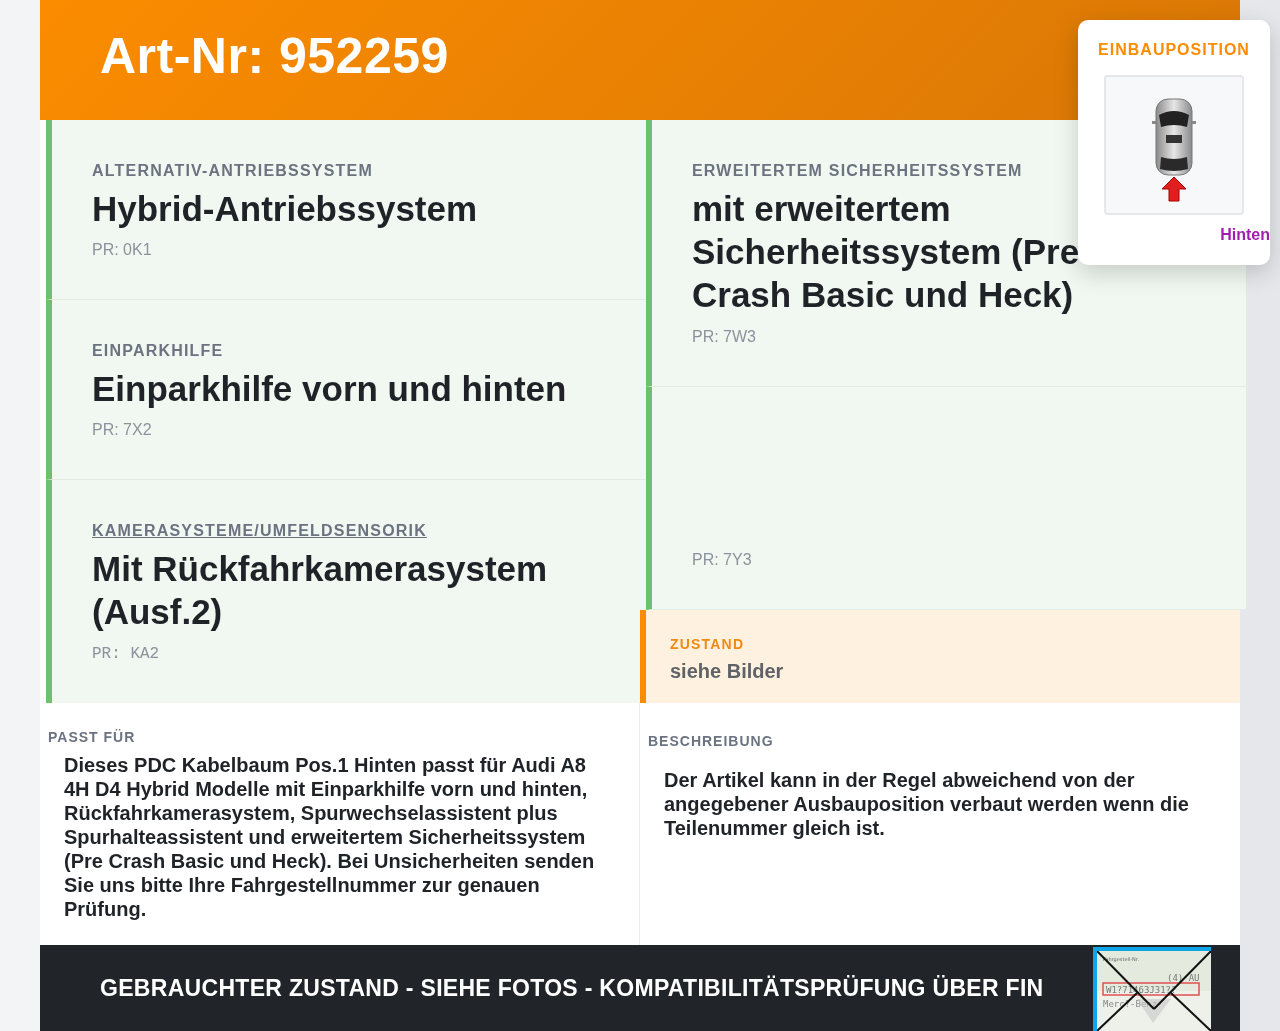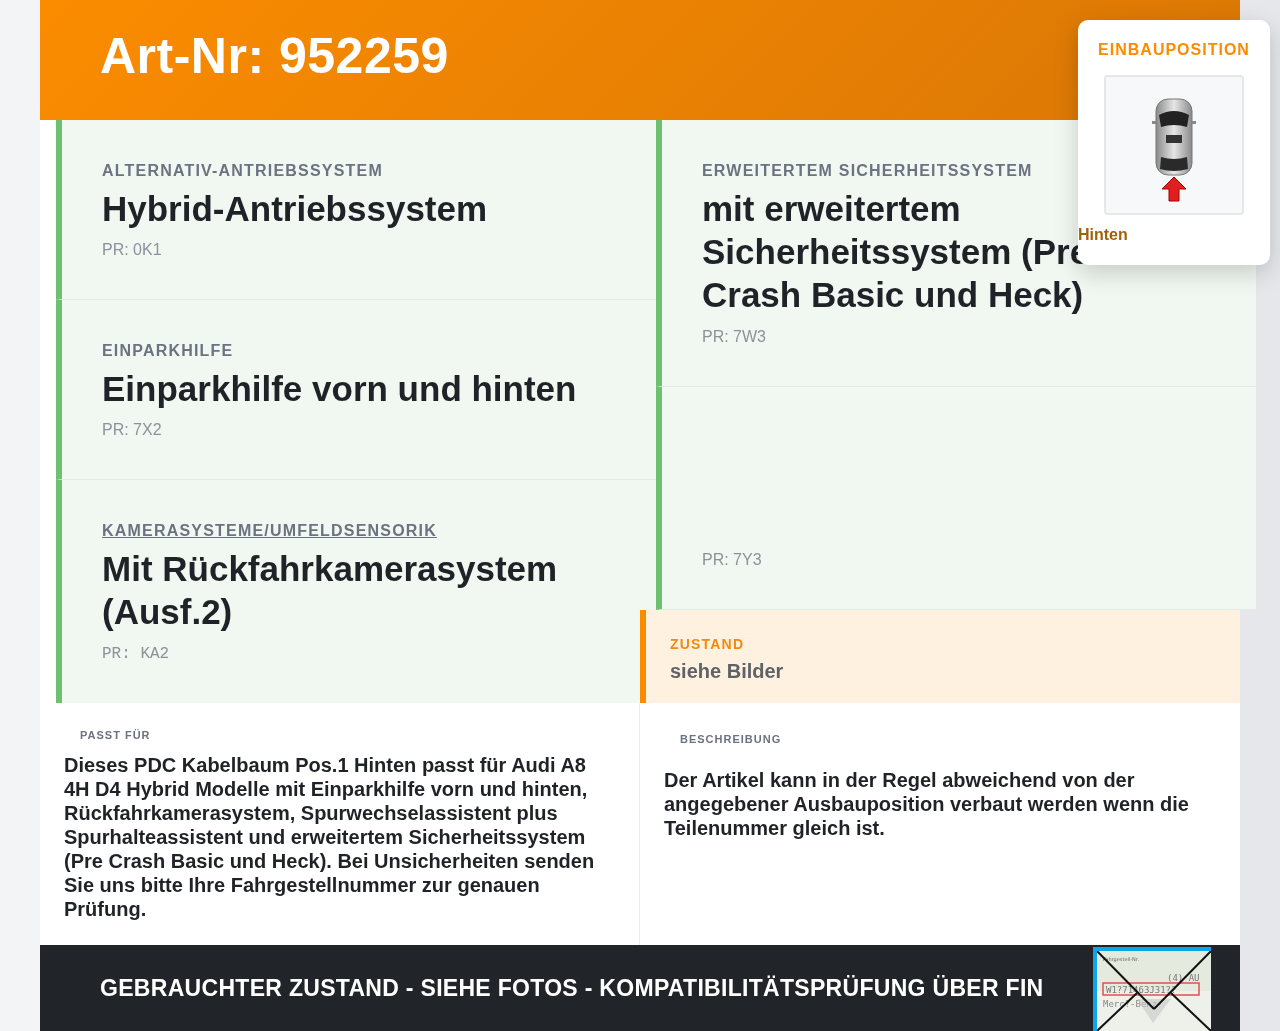--- a/index.html
+++ b/index.html
@@ -20,21 +20,21 @@
     .header-title {
       position: absolute; left: 60px; top: 28px;
       color: #ffffff; font-size: 50px; font-weight: bold; letter-spacing: 0.5px;
       line-height: 56px;
     }
     .grid { position: absolute; top: 120px; left: 0; width: 1200px; }
     .col { position: absolute; top: 0; width: 600px; }
     .col.left { left: 0; }
     .col.right { left: 600px; }
     .feature {
-      position: absolute; left: 16px; width: 600px;
+      position: absolute; left: 6px; width: 600px;
       background: #f1f8f1;
       border-left: 6px solid #6cc070;
       border-bottom: 1px solid #e3ebe5;
       padding-left: 38px;
     }
     .feature .cat {
       position: absolute; left: 40px;
       font-size: 16px; font-weight: bold; color: #6b7280; letter-spacing: 1.2px;
       text-transform: uppercase;
     }
@@ -58,22 +58,22 @@
     .zustand .v {
       position: absolute; left: 24px; top: 50px;
       font-size: 20px; color: #5f6368; font-weight: bold;
     }
     .info {
       position: absolute; top: 703px; width: 600px; height: 242px; background: #fff;
     }
     .info.left { left: 0; border-right: 1px solid #ececec; }
     .info.right { left: 600px; }
     .info .lbl {
-      position: absolute; left: 40px;
-      font-size: 11px; font-weight: bold; color: #6b7280; letter-spacing: 1px;
+      position: absolute; left: 8px;
+      font-size: 14px; font-weight: bold; color: #6b7280; letter-spacing: 1px;
     }
     .info .txt {
       position: absolute; left: 24px; width: 545px;
       font-size: 20px; line-height: 24px; color: #1f2328; font-weight: bold;
     }
     .footer {
       position: absolute; left: 0; top: 945px; width: 1200px; height: 86px;
       background: #212529;
     }
     .footer-text {
@@ -91,22 +91,22 @@
     }
     .popup-title {
       position: absolute; left: 0; top: 21px; width: 192px; text-align: center;
       font-size: 16px; font-weight: bold; color: #fb8c00; letter-spacing: 1px;
     }
     .popup-img {
       position: absolute; left: 26px; top: 55px; width: 140px; height: 140px;
       background: #f7f8fa; border: 2px solid #e5e7eb; border-radius: 4px;
     }
     .popup-label {
-      position: absolute; left: 0; top: 206px; width: 192px; text-align: left;
-      font-size: 16px; font-weight: bold; color: #a16207;
+      position: absolute; left: 0; top: 206px; width: 192px; text-align: right;
+      font-size: 16px; font-weight: bold; color: #a21caf;
     }
   </style>
 </head>
 <body>
 
 <div class="page">
 
   <div class="header">
     <div class="header-title">Art-Nr: 952259</div>
   </div>

